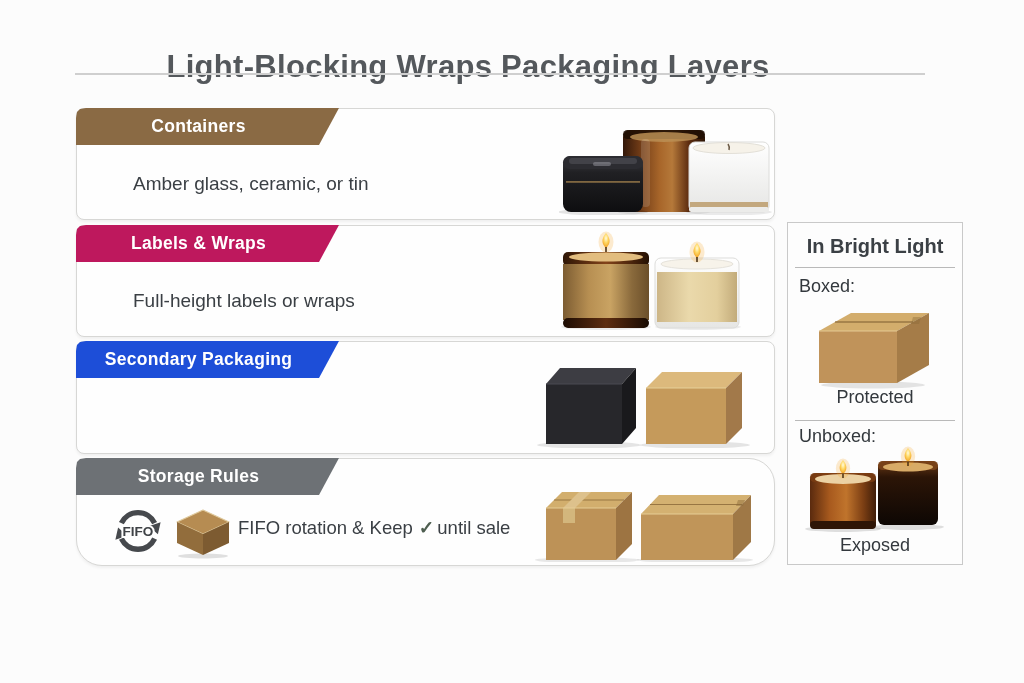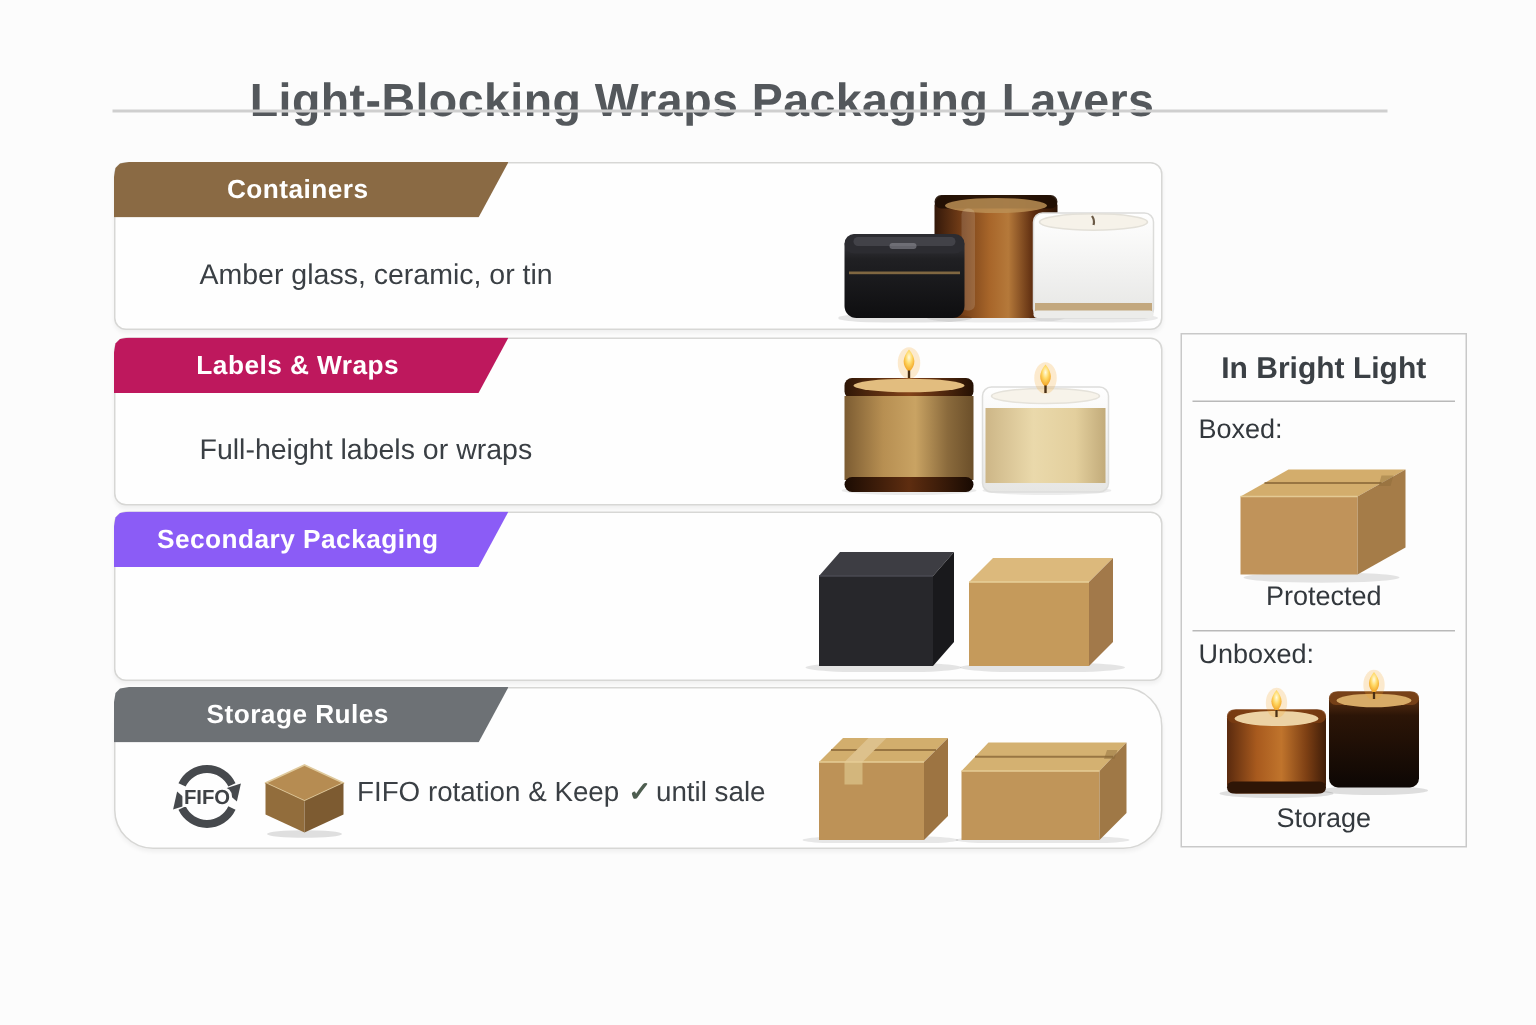--- a/index.html
+++ b/index.html
@@ -28,21 +28,21 @@
   .art1{right:0;bottom:4px;}
   .art2{right:33px;bottom:6px;}
   .art3{right:12px;bottom:5px;}
   .art4{right:5px;bottom:3px;}
 
   .fifo-icon{position:absolute;left:30px;top:42px;}
   .smallbox-icon{position:absolute;left:96px;top:46px;}
   .rules-line{position:absolute;left:161px;top:58px;margin:0;font-size:18.5px;color:#3a3f44;white-space:nowrap;}
   .check{font-weight:bold;margin:0 3px 0 6px;}
 
-  .side-panel{position:absolute;left:787px;top:222px;width:191px;height:343px;box-sizing:border-box;
+  .side-panel{position:absolute;left:787px;top:222px;width:176px;height:343px;box-sizing:border-box;
               background:#fdfdfd;border:1px solid #c9c9c9;}
   .panel-title{position:absolute;top:12px;left:0;width:100%;text-align:center;margin:0;
                font-size:20px;font-weight:bold;color:#3b4045;}
   .prule{position:absolute;left:7px;right:7px;height:1px;background:#b9b9b9;}
   .prule1{top:44px;}
   .prule2{top:197px;}
   .plabel{position:absolute;left:11px;margin:0;font-size:18px;color:#33383d;}
   .plabel-boxed{top:53px;}
   .plabel-unboxed{top:203px;}
   .pstatus{position:absolute;left:0;width:100%;margin:0;text-align:center;font-size:18px;color:#33383d;}
@@ -176,21 +176,21 @@
         <ellipse cx="137" cy="97" rx="43" ry="3" fill="#000" opacity="0.07"></ellipse>
         <rect x="94" y="28" width="84" height="70" rx="6" fill="url(#gWhite)" stroke="#dddddb" stroke-width="1"></rect>
         <ellipse cx="136" cy="34" rx="36" ry="5" fill="#f7f3ea" stroke="#e5e2da" stroke-width="1"></ellipse>
         <rect x="96" y="42" width="80" height="50" fill="url(#gCream)"></rect>
         <use href="#flame" transform="translate(136,13)"></use>
       </g>
     </svg>
   </section>
 
   <section class="row row3">
-    <div class="banner" style="background-color: #8b5cf6;">
+    <div class="banner" style="background-color: #1d4ed8;">
       <span>Secondary Packaging</span>
     </div>
     <svg class="art art3" width="235" height="100" viewBox="0 0 235 100">
       <g>
         <ellipse cx="62" cy="97" rx="52" ry="3.5" fill="#000" opacity="0.1"></ellipse>
         <polygon points="19,36 95,36 109,20 33,20" fill="#3d3d43"></polygon>
         <rect x="19" y="36" width="76" height="60" fill="#27272b"></rect>
         <polygon points="95,36 109,20 109,80 95,96" fill="#19191c"></polygon>
         <line x1="19" y1="36" x2="95" y2="36" stroke="#4a4a52" stroke-width="1"></line>
       </g>
@@ -278,16 +278,16 @@
       </g>
       <g>
         <ellipse cx="43" cy="84" rx="38" ry="3" fill="#000" opacity="0.12"></ellipse>
         <rect x="10" y="28" width="66" height="56" rx="6" fill="url(#gAmberJar2)"></rect>
         <rect x="10" y="28" width="66" height="9" rx="4.5" fill="#7a3c12" opacity="0.85"></rect>
         <ellipse cx="43" cy="34" rx="28" ry="5" fill="#ecd2a4"></ellipse>
         <rect x="10" y="76" width="66" height="8" rx="4" fill="#2e1506"></rect>
         <use href="#flame" transform="translate(43,15) scale(0.95)"></use>
       </g>
     </svg>
-    <p class="pstatus pstatus-exposed">Storage</p>
+    <p class="pstatus pstatus-exposed">Exposed</p>
   </aside>
 
 </div>
 
 </body></html>

